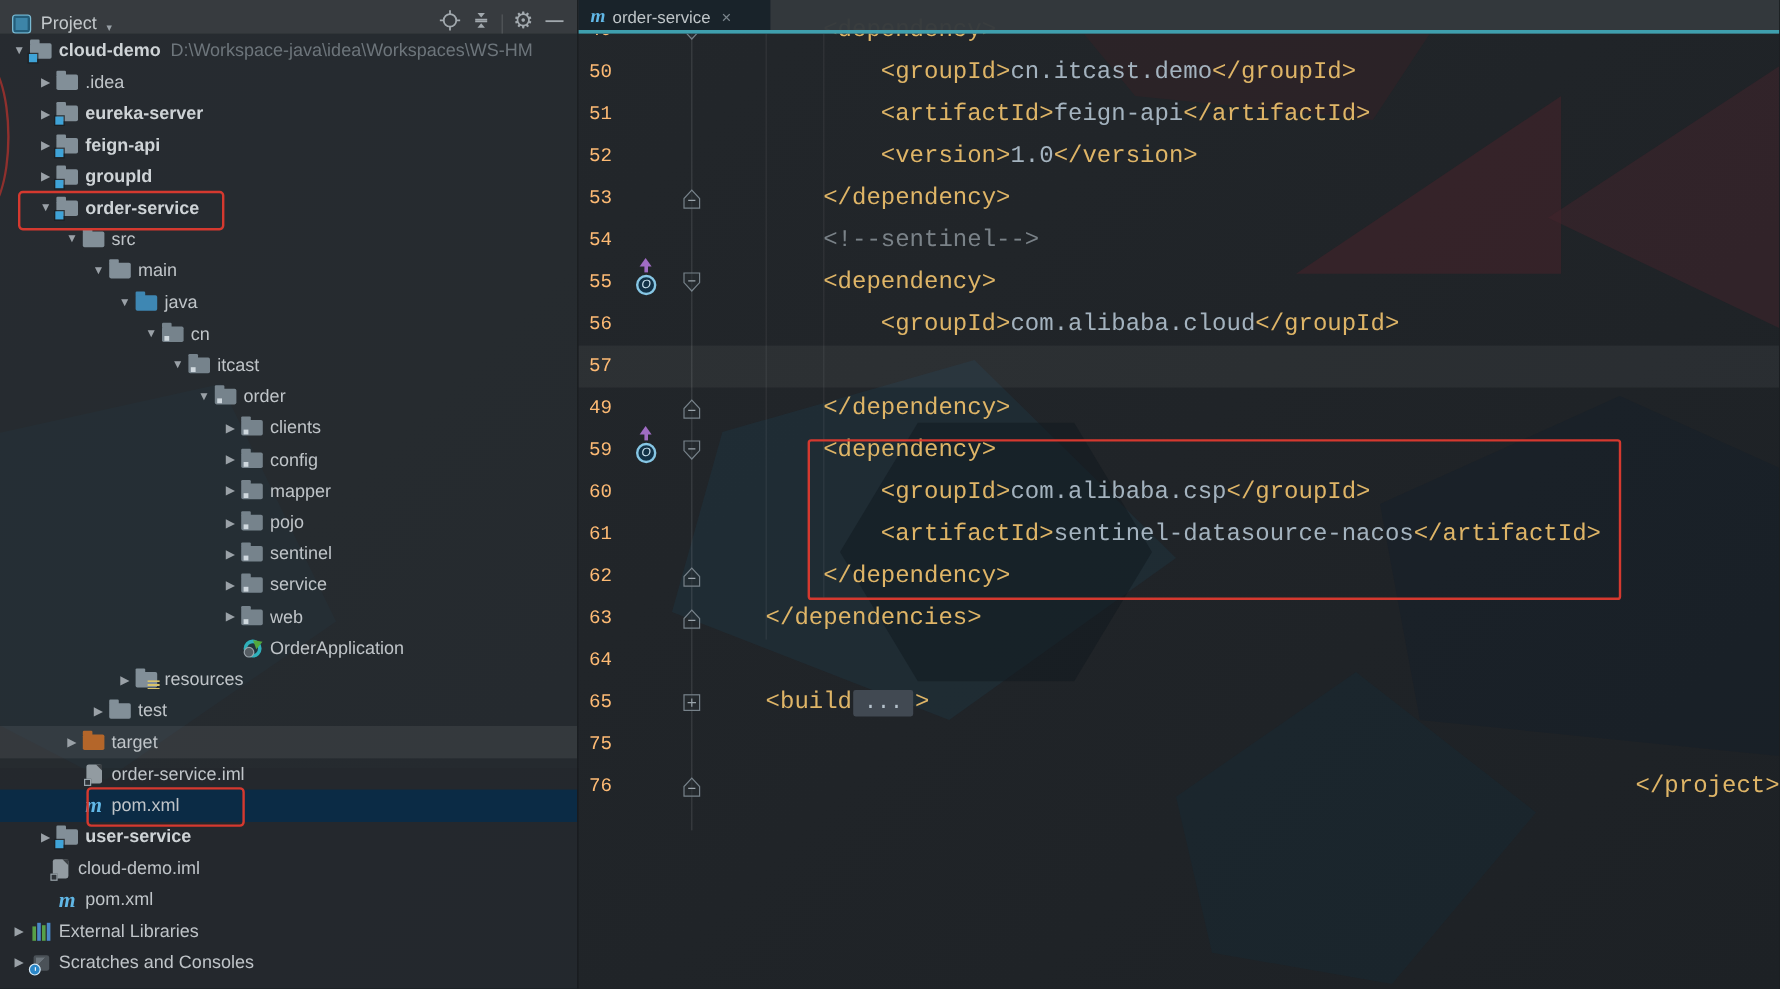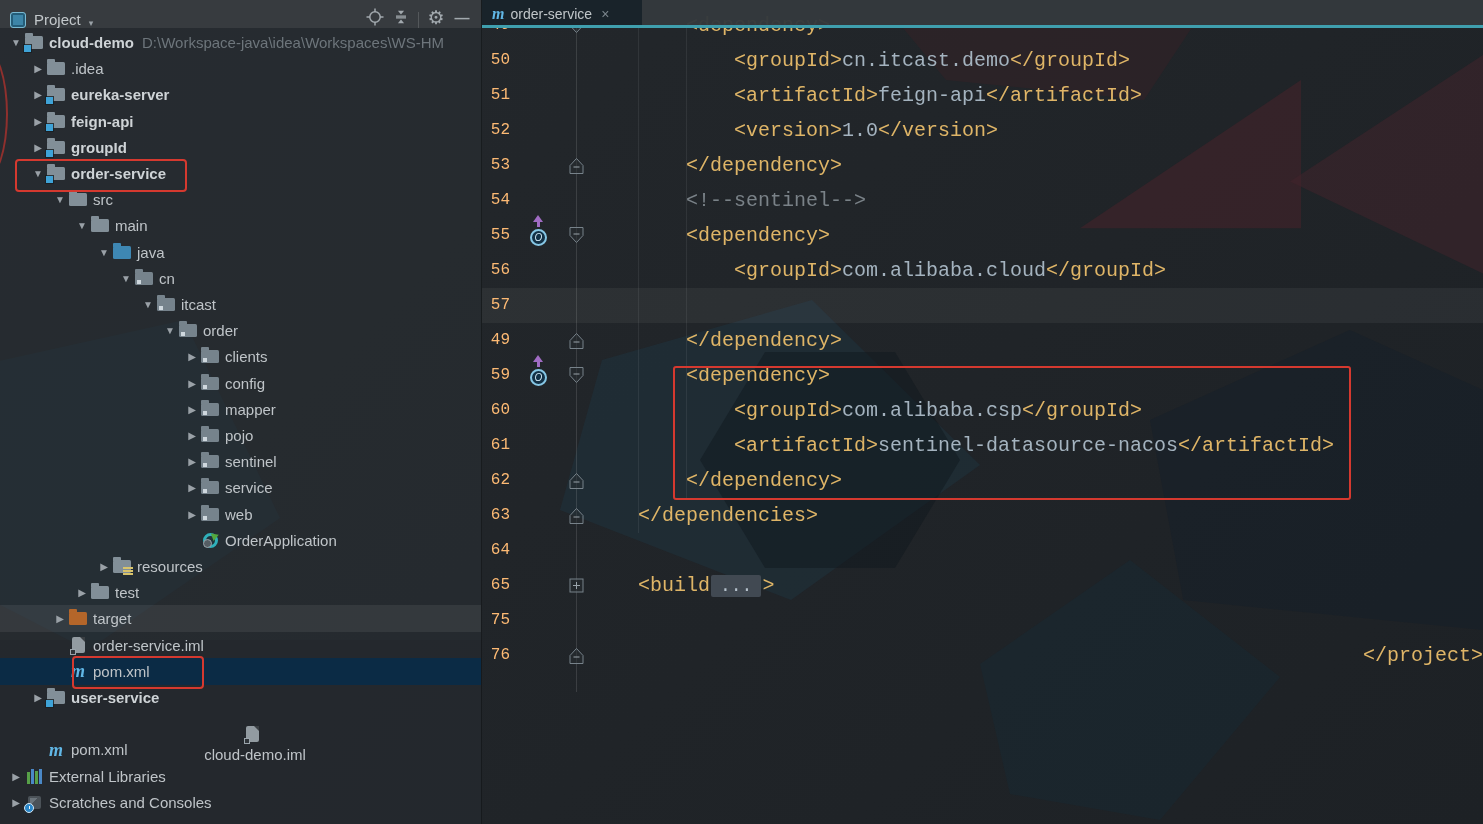--- a/index.html
+++ b/index.html
@@ -397,21 +397,21 @@
           <span class="arrow">▶</span>
           <span class="ticon">
             <span class="fld">
               <i class="ftab"></i>
               <i class="fbody"></i>
               <i class="mbadge"></i>
             </span>
           </span>
           <span class="tlabel b">user-service</span>
         </div>
-        <div class="trow" style="top: 710.2px; padding-left: 24px; flex-direction: column;">
+        <div class="trow" style="top: 710.2px; padding-left: 24px;">
           <span class="arrow"></span>
           <span class="ticon">
             <span class="filei">
               <i class="fsq"></i>
             </span>
           </span>
           <span class="tlabel">cloud-demo.iml</span>
         </div>
         <div class="trow" style="top: 736.4px; padding-left: 30px;">
           <span class="arrow"></span>

